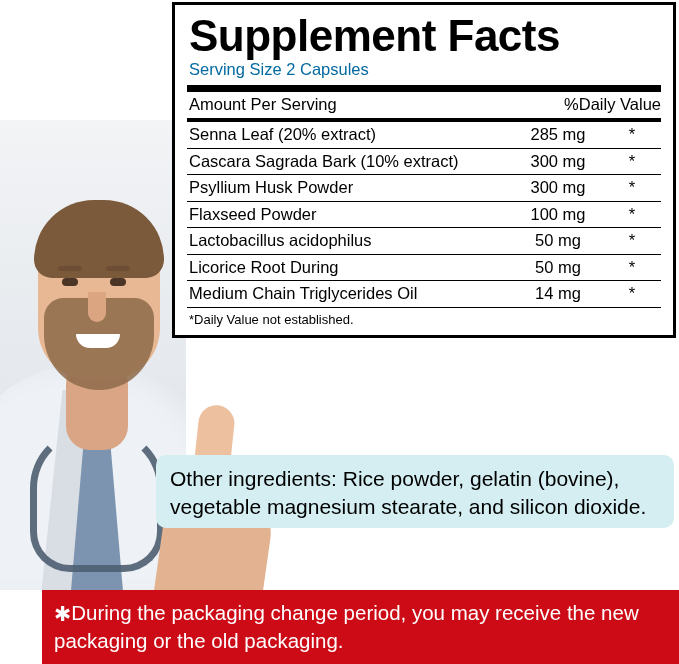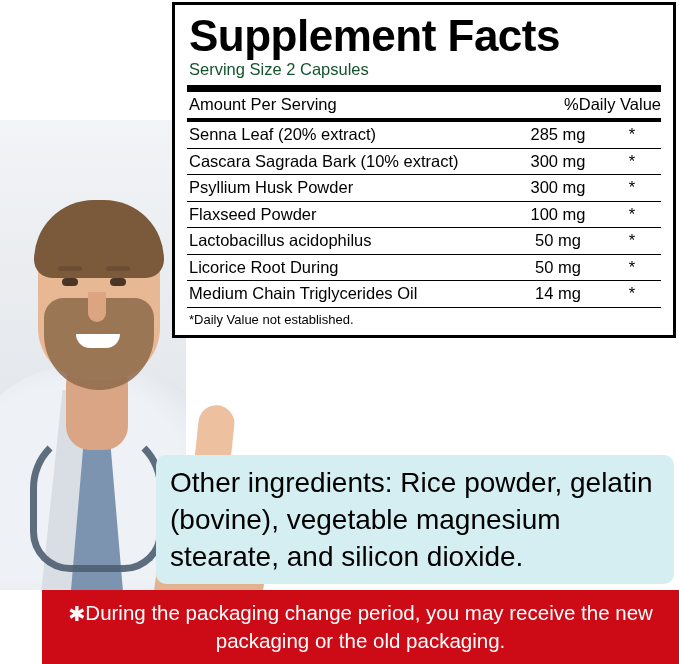--- a/index.html
+++ b/index.html
@@ -207,21 +207,21 @@
   .facts-title {
     font-size: 44px;
     font-weight: bold;
     line-height: 1.04;
     letter-spacing: -0.5px;
     color: #000;
     margin: 2px 0 0 2px;
   }
   .serving-line {
     font-size: 16.5px;
-    color: #14532d;
+    color: #0369a1;
     line-height: 1.22;
     margin-left: 2px;
   }
   .rule-thick {
     border-top: 7px solid #000;
     margin: 6px 0 0 0;
   }
   table.nutr {
     width: 100%;
     border-collapse: collapse;
@@ -252,38 +252,37 @@
   
   .other {
     position: absolute;
     left: 156px;
     top: 455px;
     width: 518px;
     background: #d4eef2;
     border-radius: 10px;
     padding: 10px 14px 8px 14px;
     box-sizing: border-box;
-    font-size: 28px;
+    font-size: 21px;
     line-height: 1.32;
     color: #000;
   }
 
   
   .banner {
     position: absolute;
     left: 42px;
     top: 590px;
     width: 637px;
     height: 74px;
     background: #cc0b16;
     color: #ffffff;
     display: flex;
     align-items: center;
     justify-content: center;
-    text-align: center;
     box-sizing: border-box;
     padding: 5px 12px;
   }
   .banner-text {
     font-size: 20.5px;
     line-height: 1.3;
   }
   .banner-star {
     font-size: 20.5px;
     vertical-align: middle;

